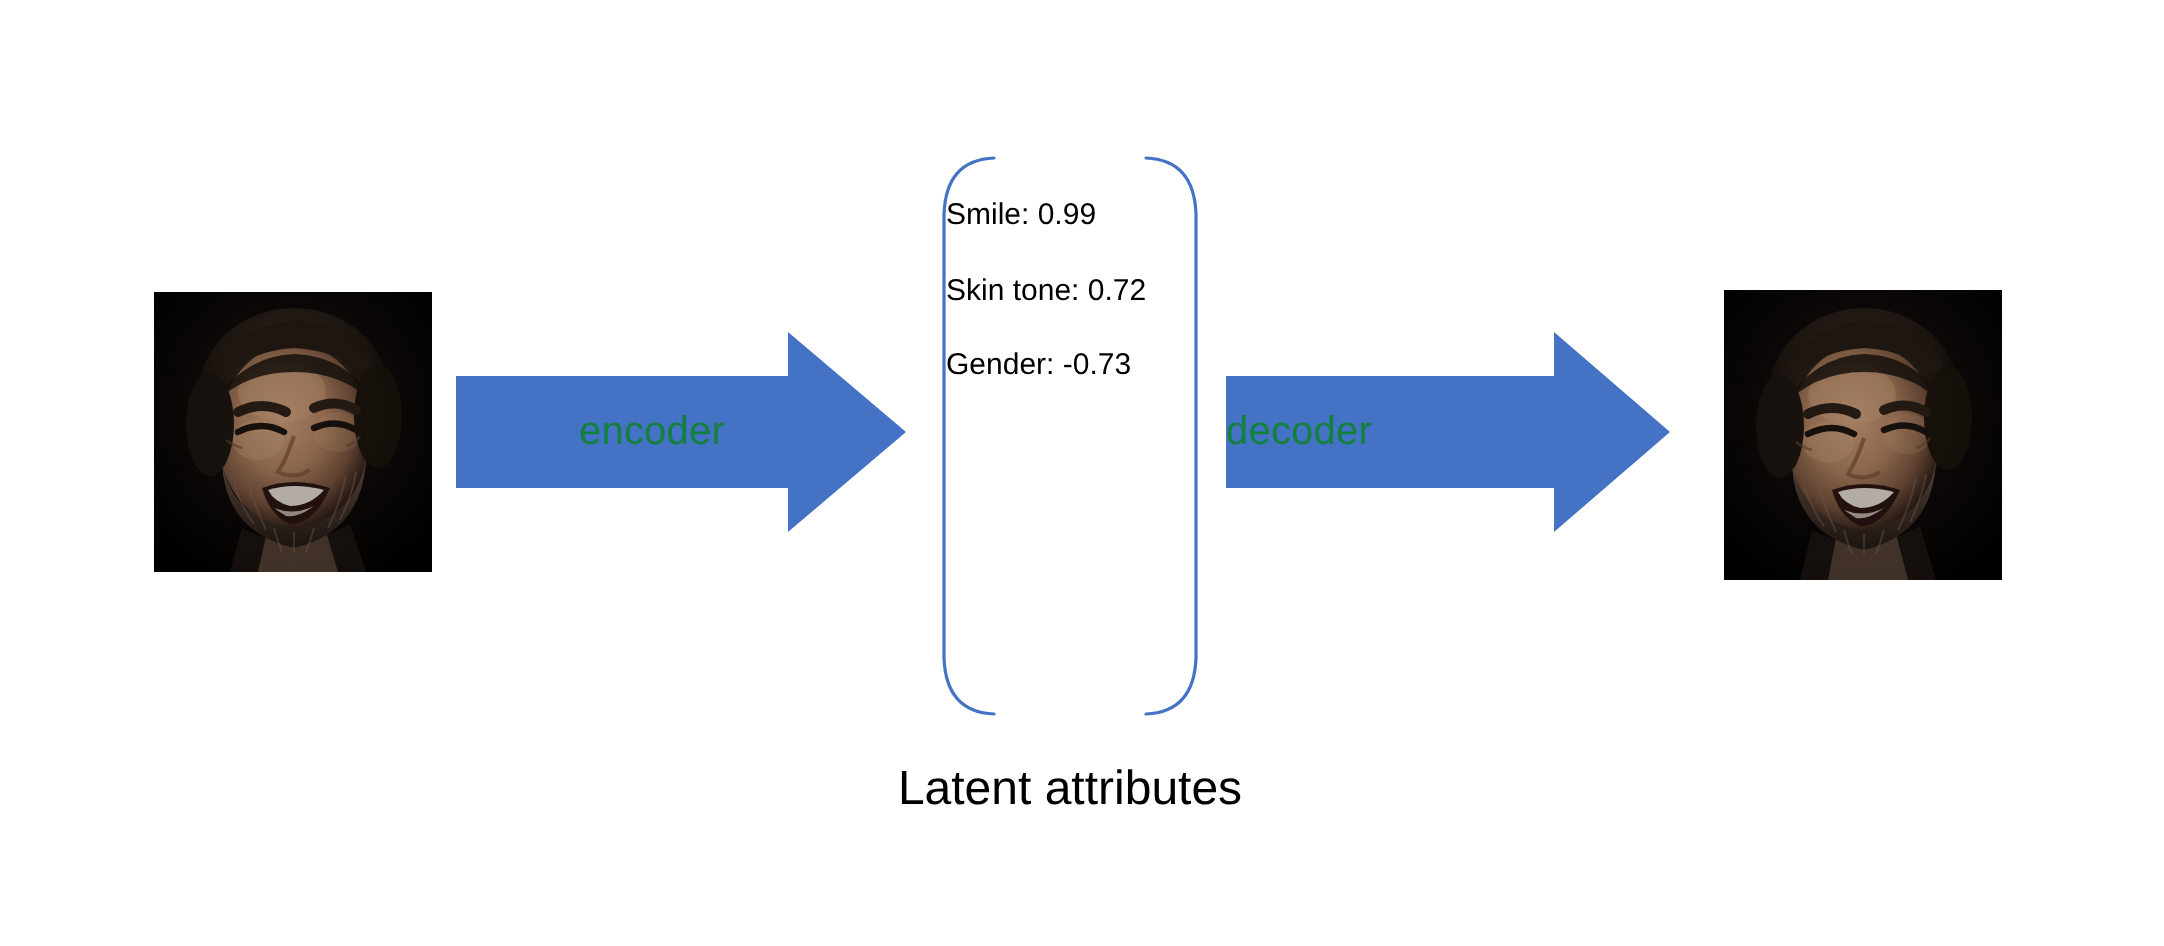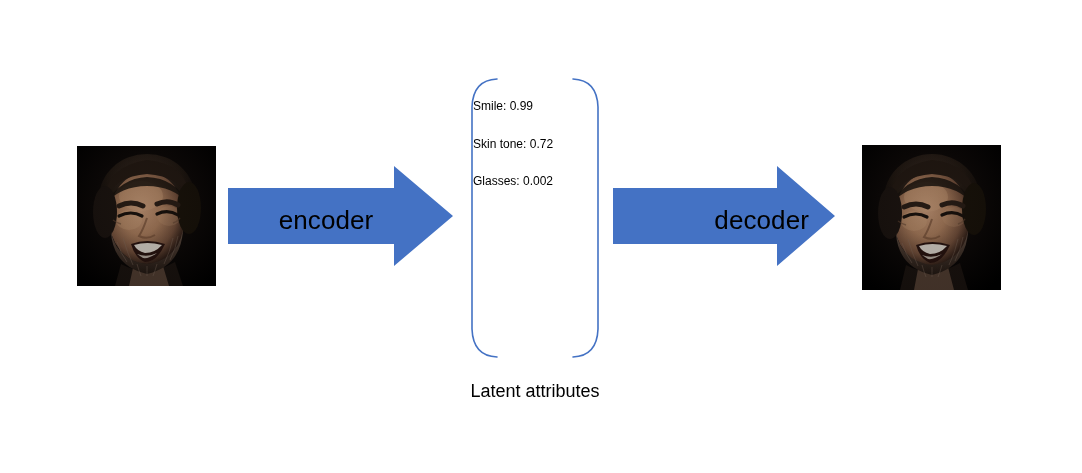--- a/index.html
+++ b/index.html
@@ -34,68 +34,68 @@
   #face-input  { left: 77px;  top: 146px; width: 139px; height: 140px; }
   #face-output { left: 862px; top: 145px; width: 139px; height: 145px; }
 
   
   .arrow {
     position: absolute;
   }
   .arrow svg { display: block; overflow: visible; }
   .arrow-label {
     position: absolute;
-    color: #000000;
-    font-size: 26px;
+    color: #15803d;
+    font-size: 20px;
     font-family: "Liberation Sans", sans-serif;
     letter-spacing: 0.1px;
     white-space: nowrap;
     pointer-events: none;
   }
 
   #arrow-encoder { left: 228px; top: 166px; }
   #label-encoder { left: 228px; top: 205px; width: 196px; text-align: center; }
 
   #arrow-decoder { left: 613px; top: 166px; }
-  #label-decoder { left: 613px; top: 205px; width: 196px; text-align: right; }
+  #label-decoder { left: 613px; top: 205px; width: 196px; text-align: left; }
 
   
   #latent-bracket {
     position: absolute;
     left: 459px;
     top: 77px;
     width: 152px;
     height: 282px;
   }
   #latent-bracket svg { display: block; }
 
   
   #latent-list {
     position: absolute;
     left: 473px;
     top: 100px;
     width: 130px;
   }
   .latent-item {
-    font-size: 12px;
+    font-size: 15px;
     color: #000000;
     line-height: 1;
     height: 37.6px;
     white-space: nowrap;
     font-family: "Liberation Sans", sans-serif;
   }
 
   
   #latent-caption {
     position: absolute;
     left: 380px;
     top: 381px;
     width: 310px;
     text-align: center;
-    font-size: 18px;
+    font-size: 24px;
     color: #000000;
     font-family: "Liberation Sans", sans-serif;
     white-space: nowrap;
   }
 </style>
 </head>
 <body>
 
 <div class="canvas">
 
@@ -194,21 +194,21 @@
 
       <path d="M38 2 Q14 3 13 30 L13 252 Q14 279 38 280" stroke="#4472C4" stroke-width="1.6" fill="none" stroke-linecap="round"></path>
 
       <path d="M114 2 Q138 3 139 30 L139 252 Q138 279 114 280" stroke="#4472C4" stroke-width="1.6" fill="none" stroke-linecap="round"></path>
     </svg>
   </div>
 
   <div id="latent-list">
     <div class="latent-item">Smile: 0.99</div>
     <div class="latent-item">Skin tone: 0.72</div>
-    <div class="latent-item">Glasses: 0.002</div>
+    <div class="latent-item">Gender: -0.73</div>
   </div>
 
   <div id="latent-caption">Latent attributes</div>
 
   <div class="arrow" id="arrow-decoder">
     <svg width="222" height="100" viewBox="0 0 222 100" xmlns="http://www.w3.org/2000/svg">
       <polygon points="0,22 164,22 164,0 222,50 164,100 164,78 0,78" fill="#4472C4"></polygon>
     </svg>
   </div>
   <div class="arrow-label" id="label-decoder">decoder</div>

